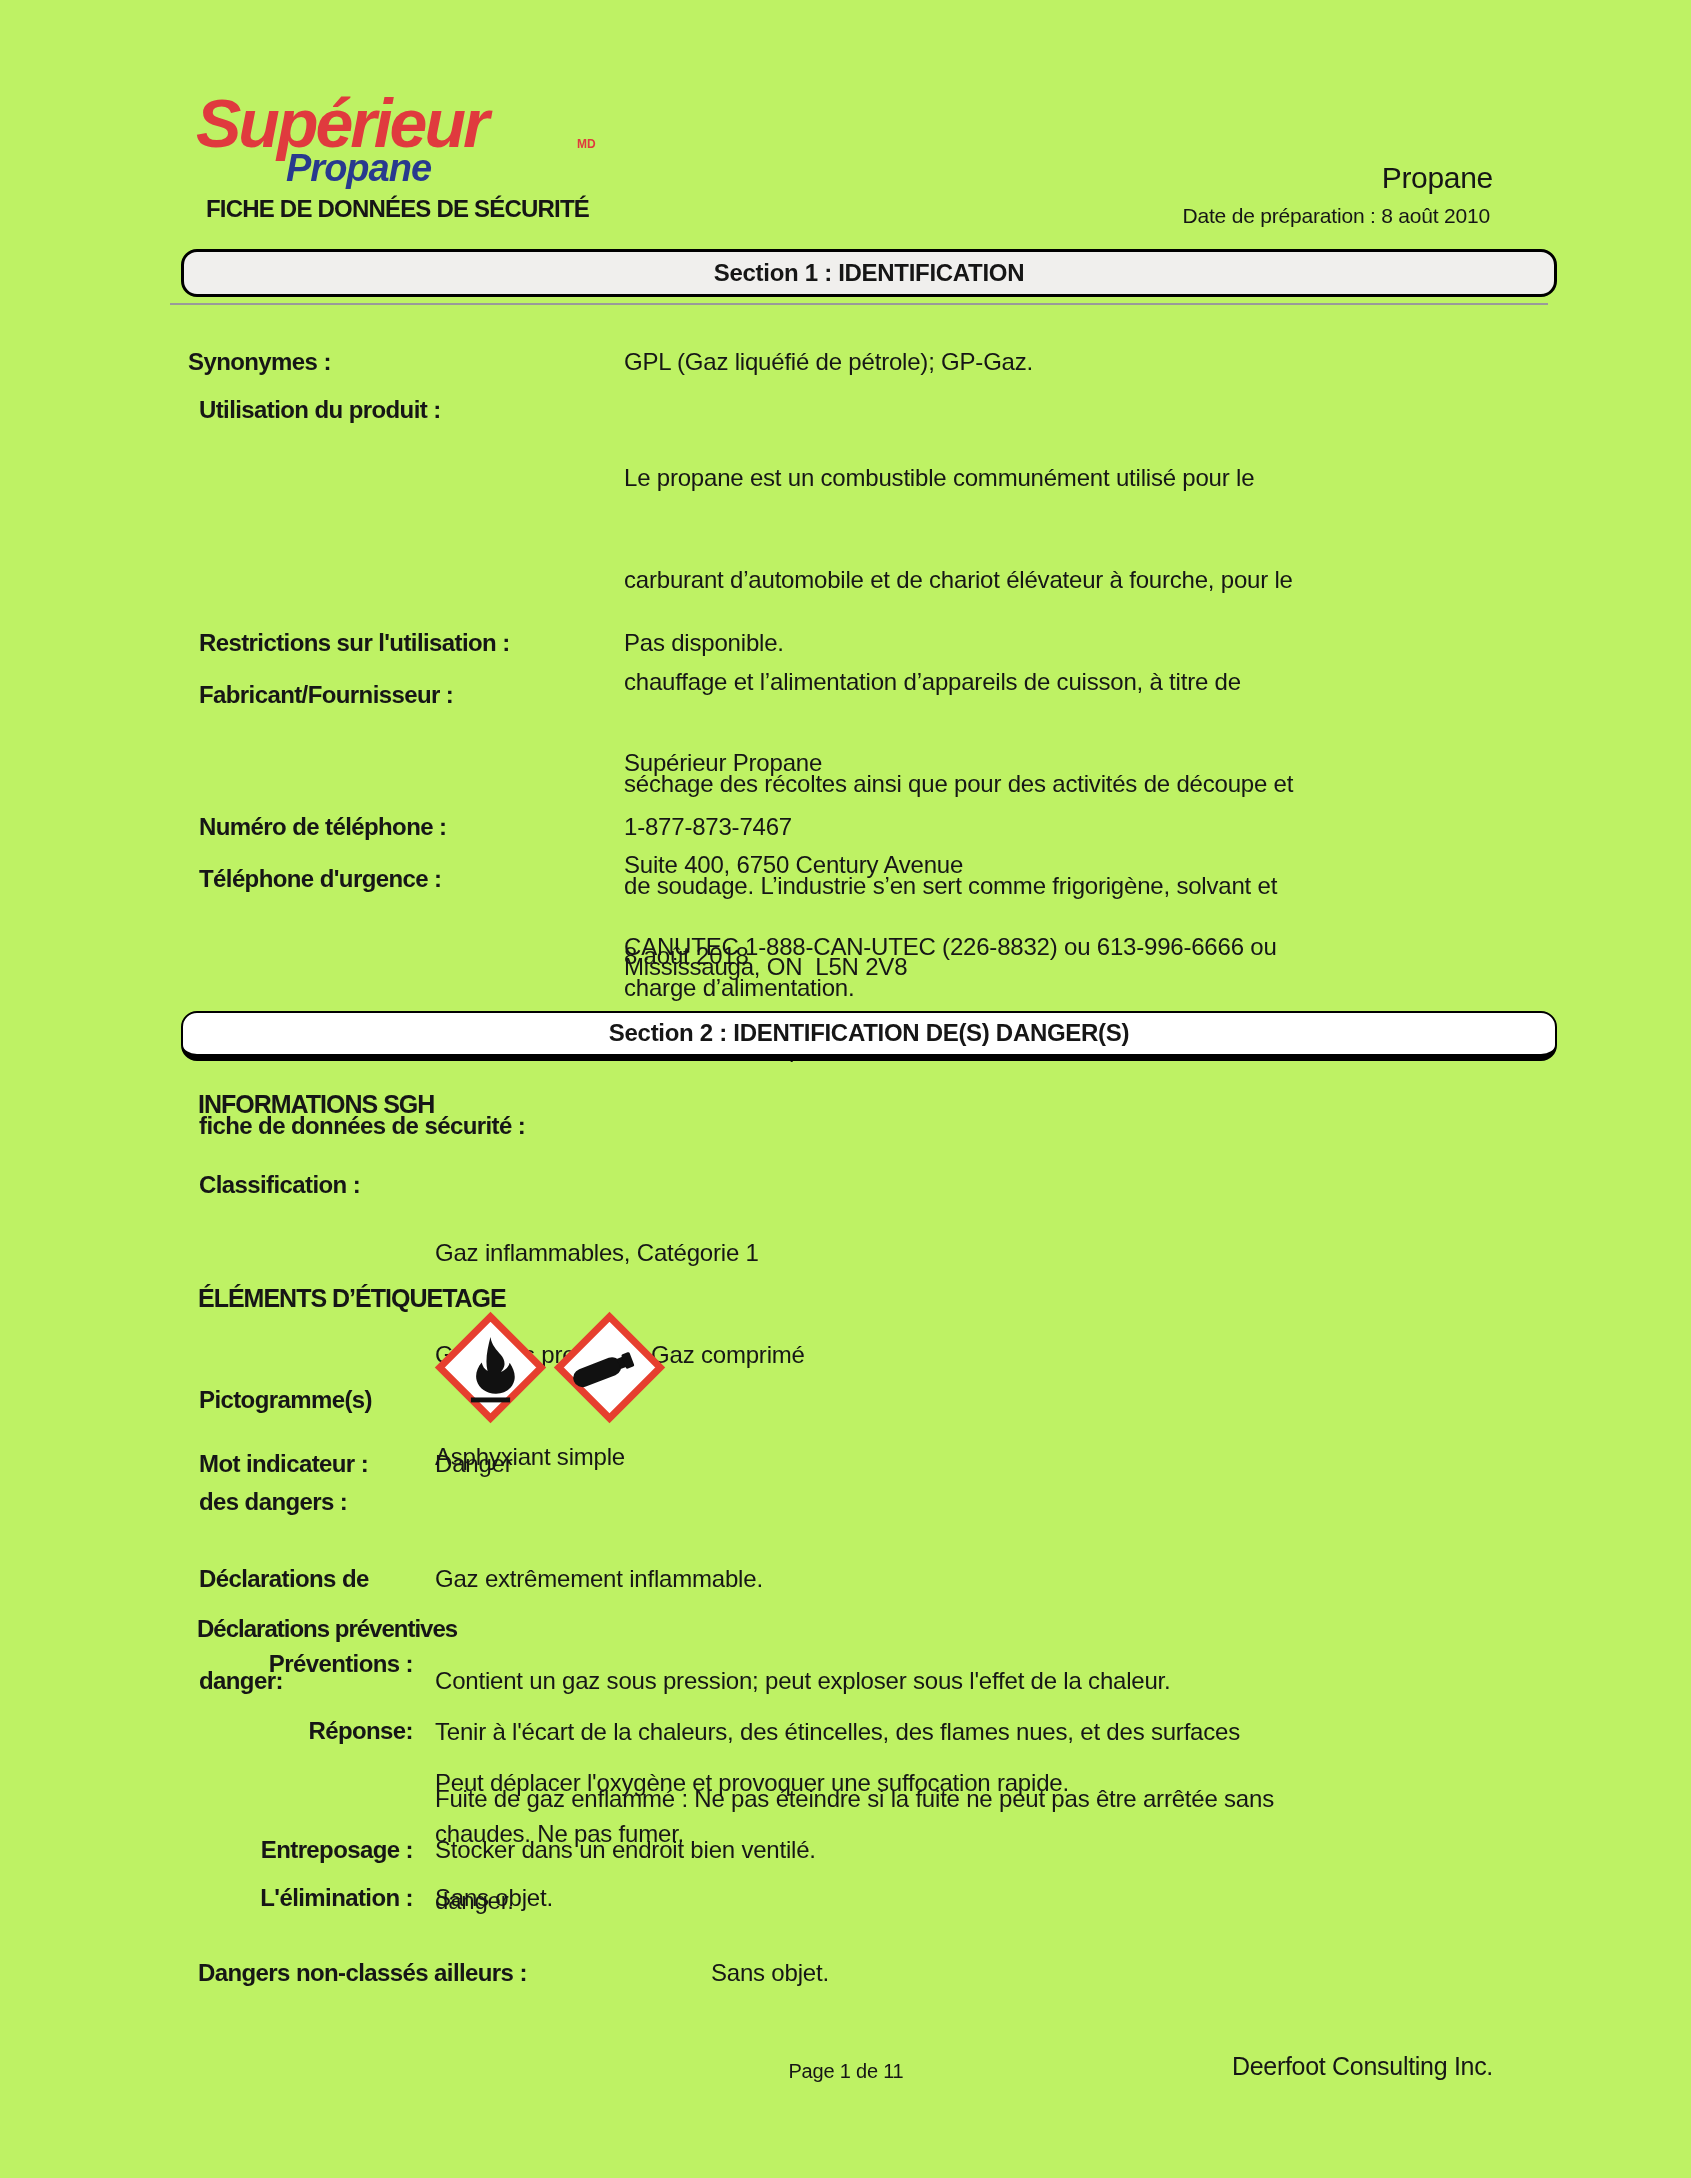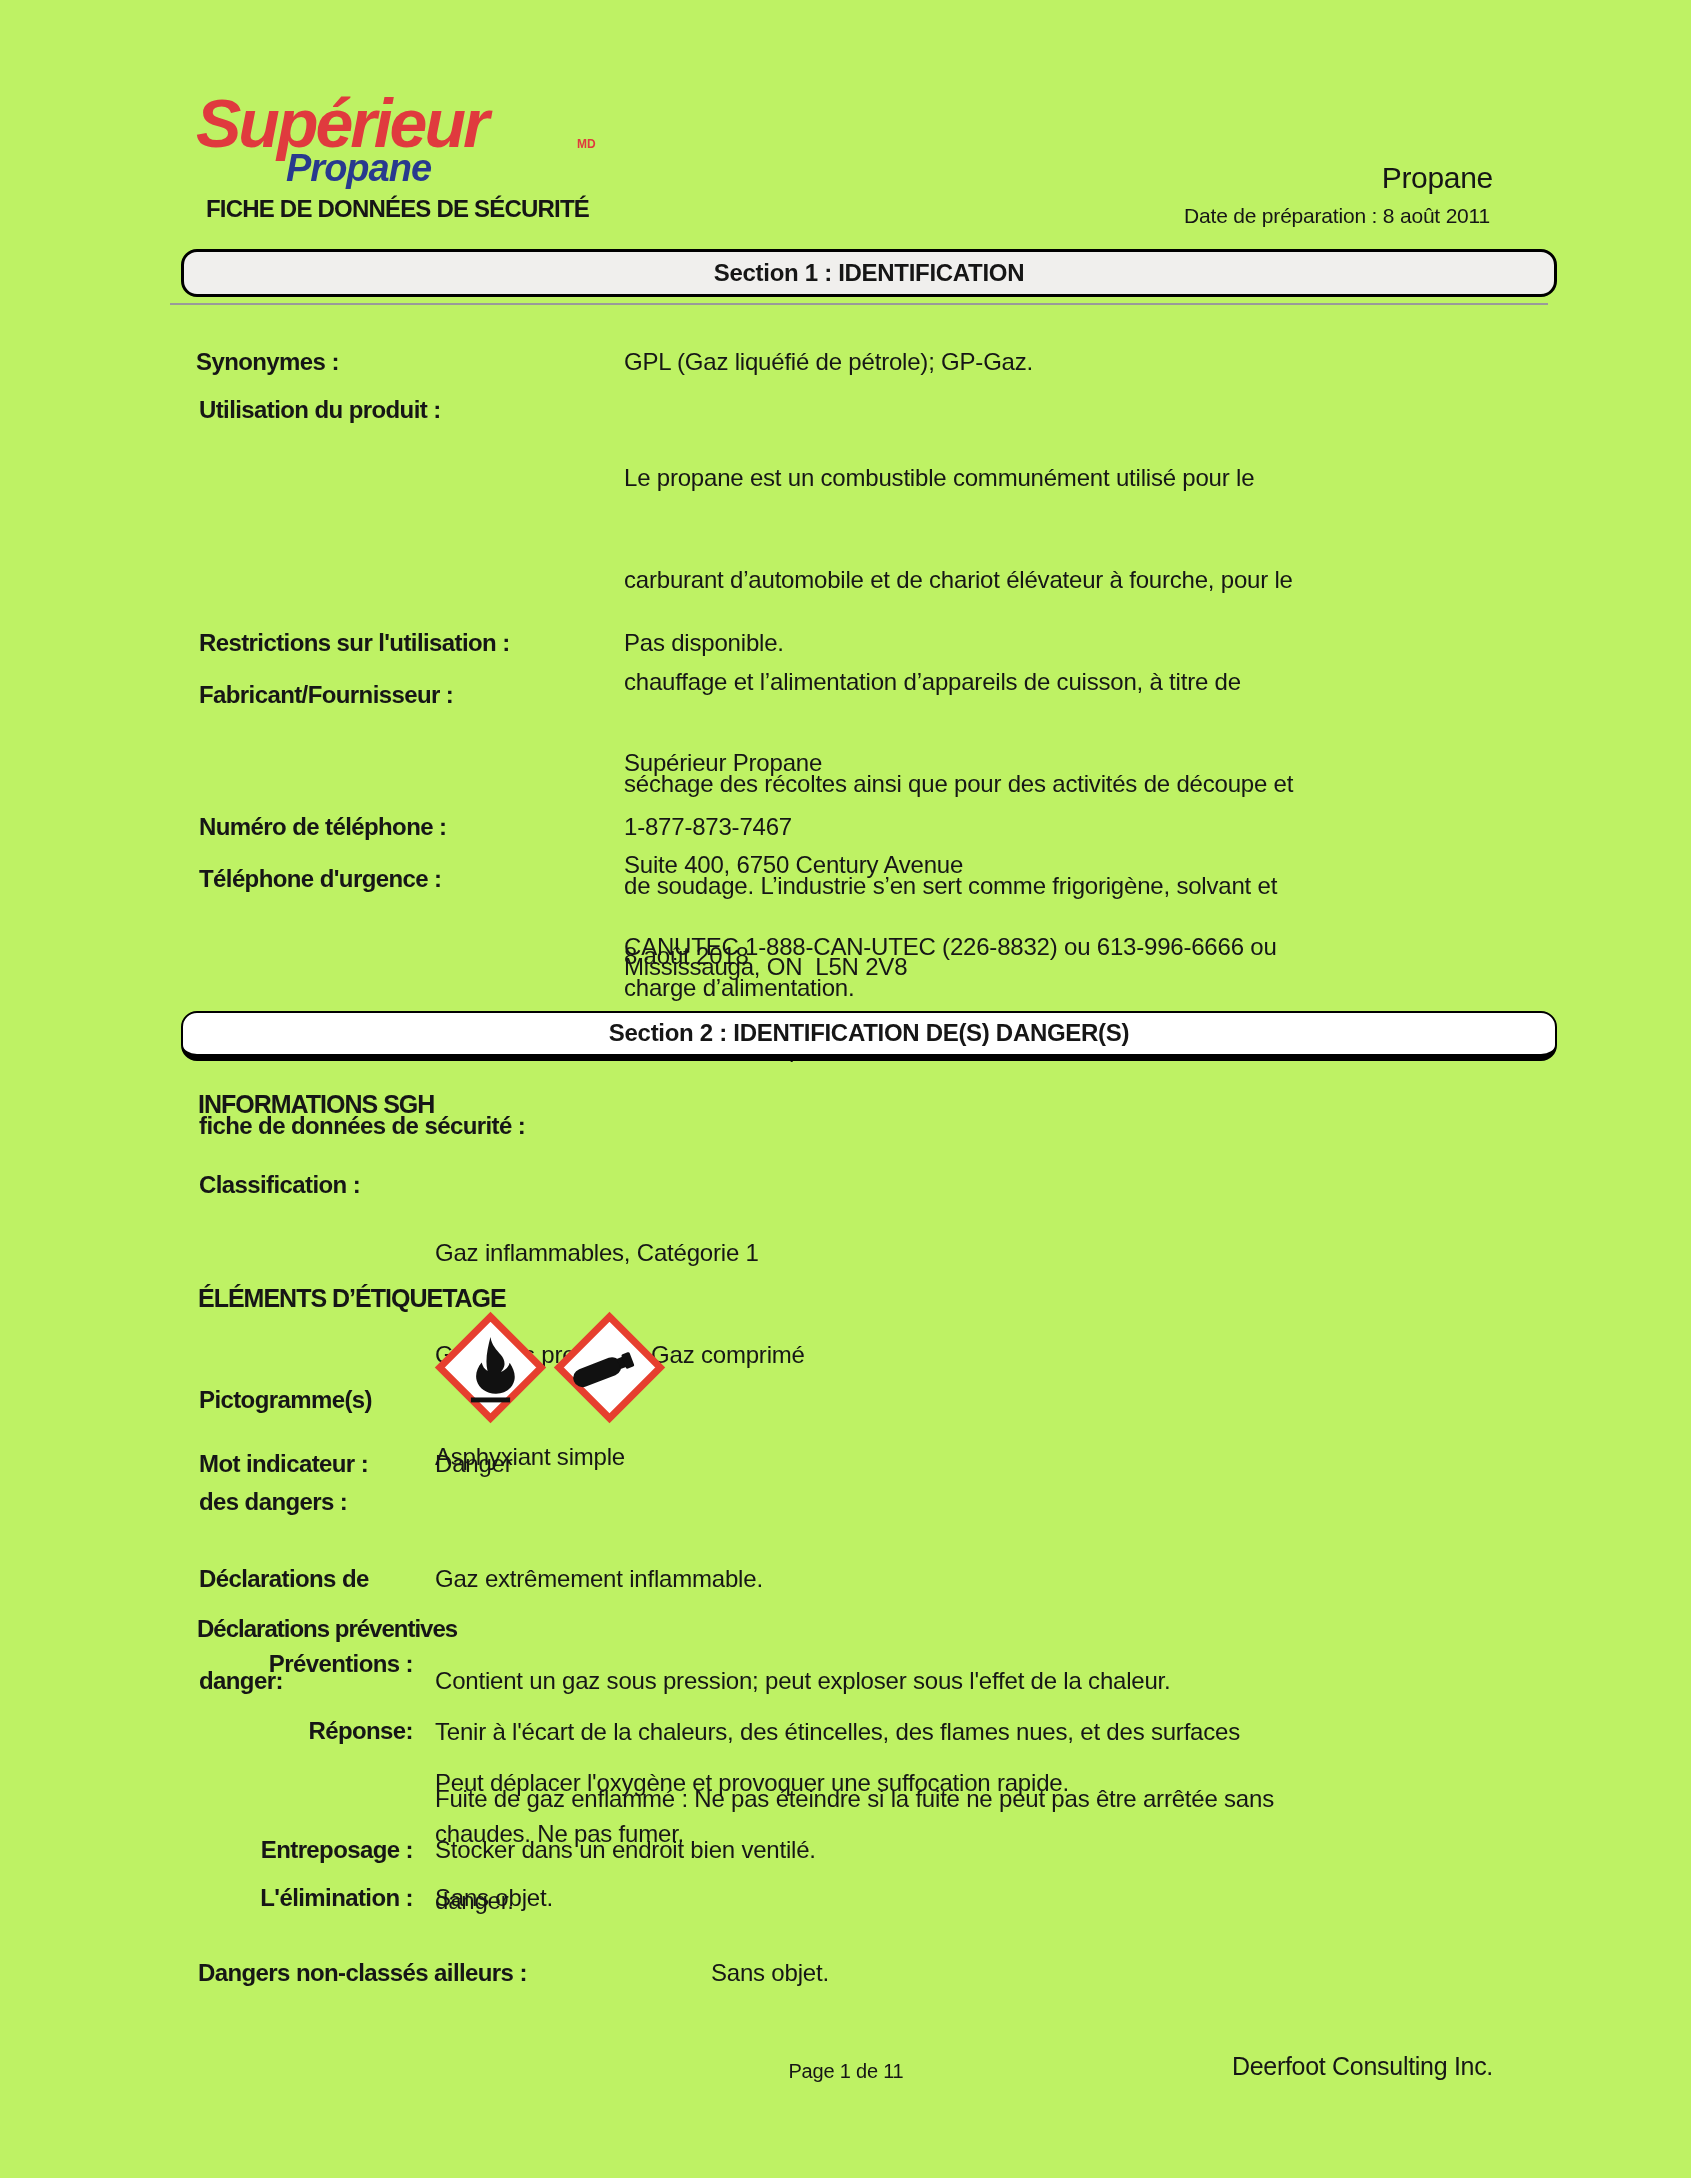--- a/index.html
+++ b/index.html
@@ -59,25 +59,25 @@
 </head>
 <body>
 
 <div class="page">
 
   <div class="abs logo-main">Supérieur</div>
   <div class="abs logo-md">MD</div>
   <div class="abs logo-sub">Propane</div>
   <div class="abs doc-title">FICHE DE DONNÉES DE SÉCURITÉ</div>
   <div class="abs product-name">Propane</div>
-  <div class="abs prep-date-line">Date de préparation : 8 août 2011</div>
+  <div class="abs prep-date-line">Date de préparation : 8 août 2010</div>
 
   <div class="abs banner banner-s1">Section 1 : IDENTIFICATION</div>
 
-  <div class="abs lbl" style="left:196px;top:345px">Synonymes :</div>
+  <div class="abs lbl" style="left:188px;top:345px">Synonymes :</div>
   <div class="abs val" style="left:624px;top:345px">GPL (Gaz liquéfié de pétrole); GP-Gaz.</div>
 
   <div class="abs lbl" style="left:199px;top:393px">Utilisation du produit :</div>
   <div class="abs val" style="left:624px;top:393px">
     <div>Le propane est un combustible communément utilisé pour le</div>
     <div>carburant d’automobile et de chariot élévateur à fourche, pour le</div>
     <div>chauffage et l’alimentation d’appareils de cuisson, à titre de</div>
     <div>séchage des récoltes ainsi que pour des activités de découpe et</div>
     <div>de soudage. L’industrie s’en sert comme frigorigène, solvant et</div>
     <div>charge d’alimentation.</div>

